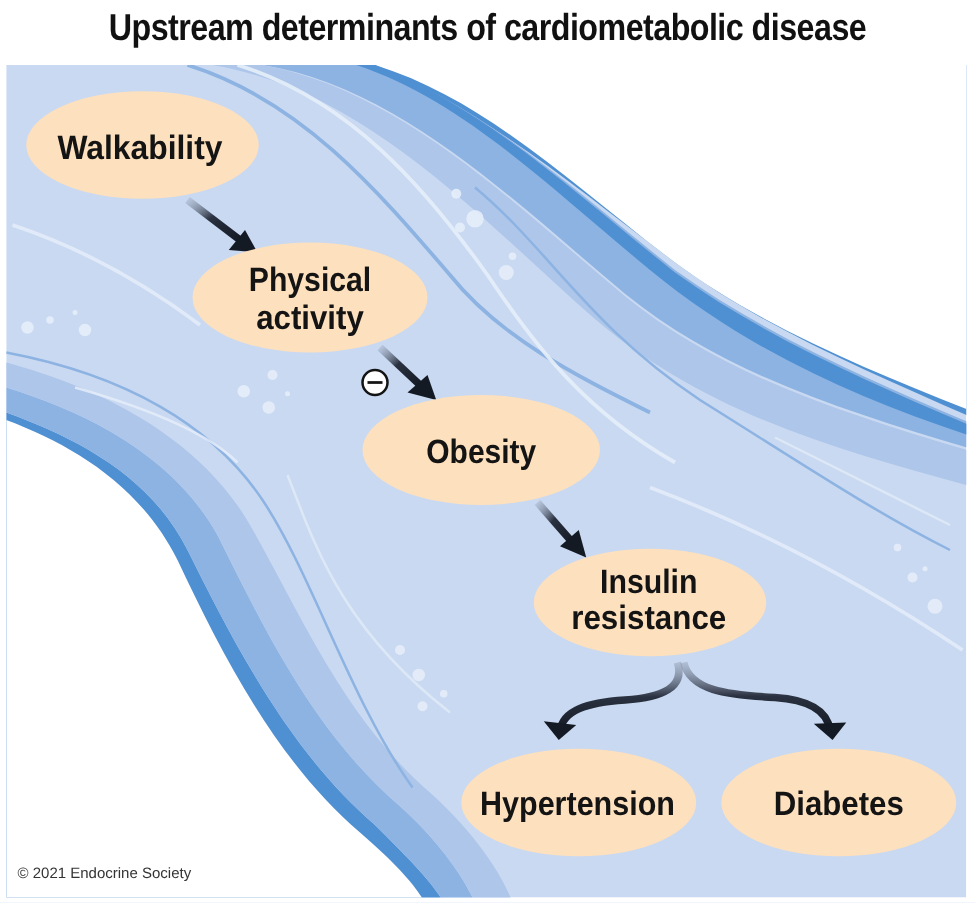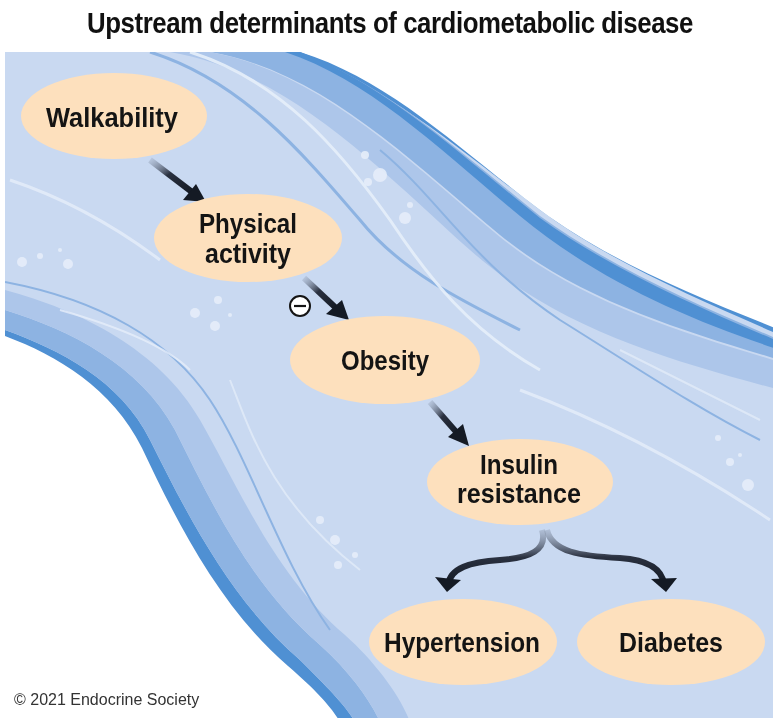--- a/index.html
+++ b/index.html
@@ -7,21 +7,21 @@
   .title {
     position: absolute; left: 0; top: 6px; width: 780px; text-align: center;
     font-family: "Liberation Sans", sans-serif; font-weight: bold; font-size: 30px;
     color: #111; letter-spacing: -0.5px; transform: scaleX(0.86); transform-origin: center;
   }
   svg.scene { position: absolute; left: 0; top: 0; }
   .node-text {
     font-family: "Liberation Sans", sans-serif; font-weight: bold; fill: #141414;
   }
   .copyright {
-    position: absolute; left: 14px; top: 691px; font-size: 16px; color: #333;
+    position: absolute; left: 14px; top: 691px; font-size: 12px; color: #333;
     font-family: "Liberation Sans", sans-serif;
   }
 </style>
 </head>
 <body>
 
 <div class="title">Upstream determinants of cardiometabolic disease</div>
 
 <svg class="scene" width="780" height="722" viewBox="0 0 780 722">
   <defs>

